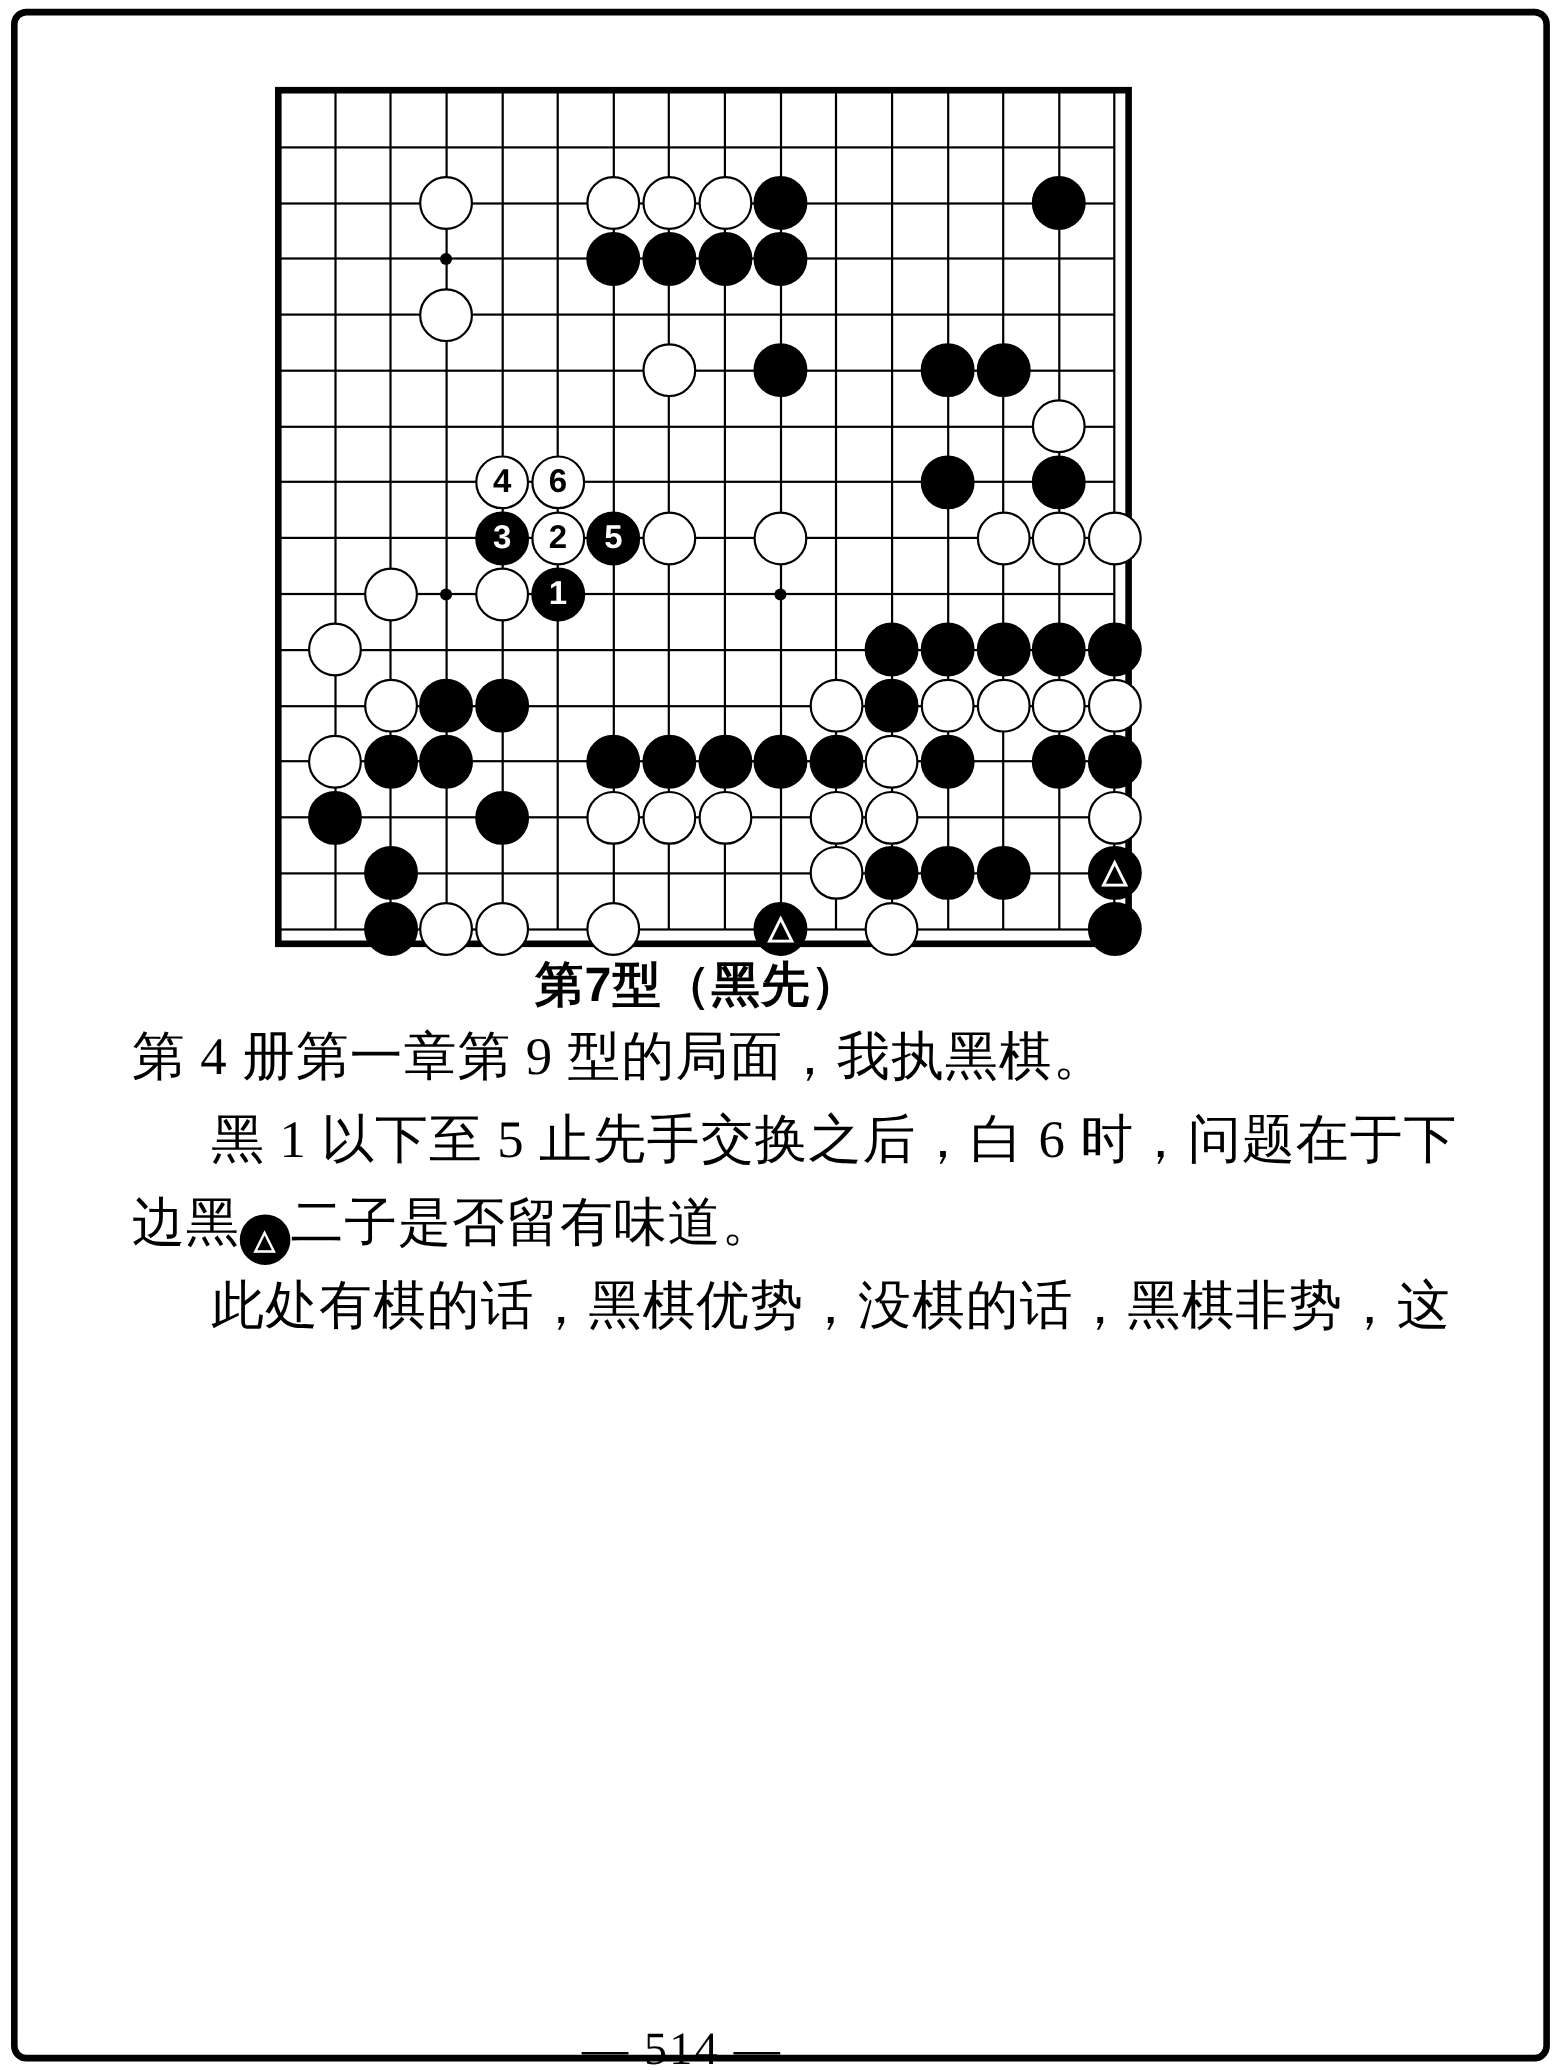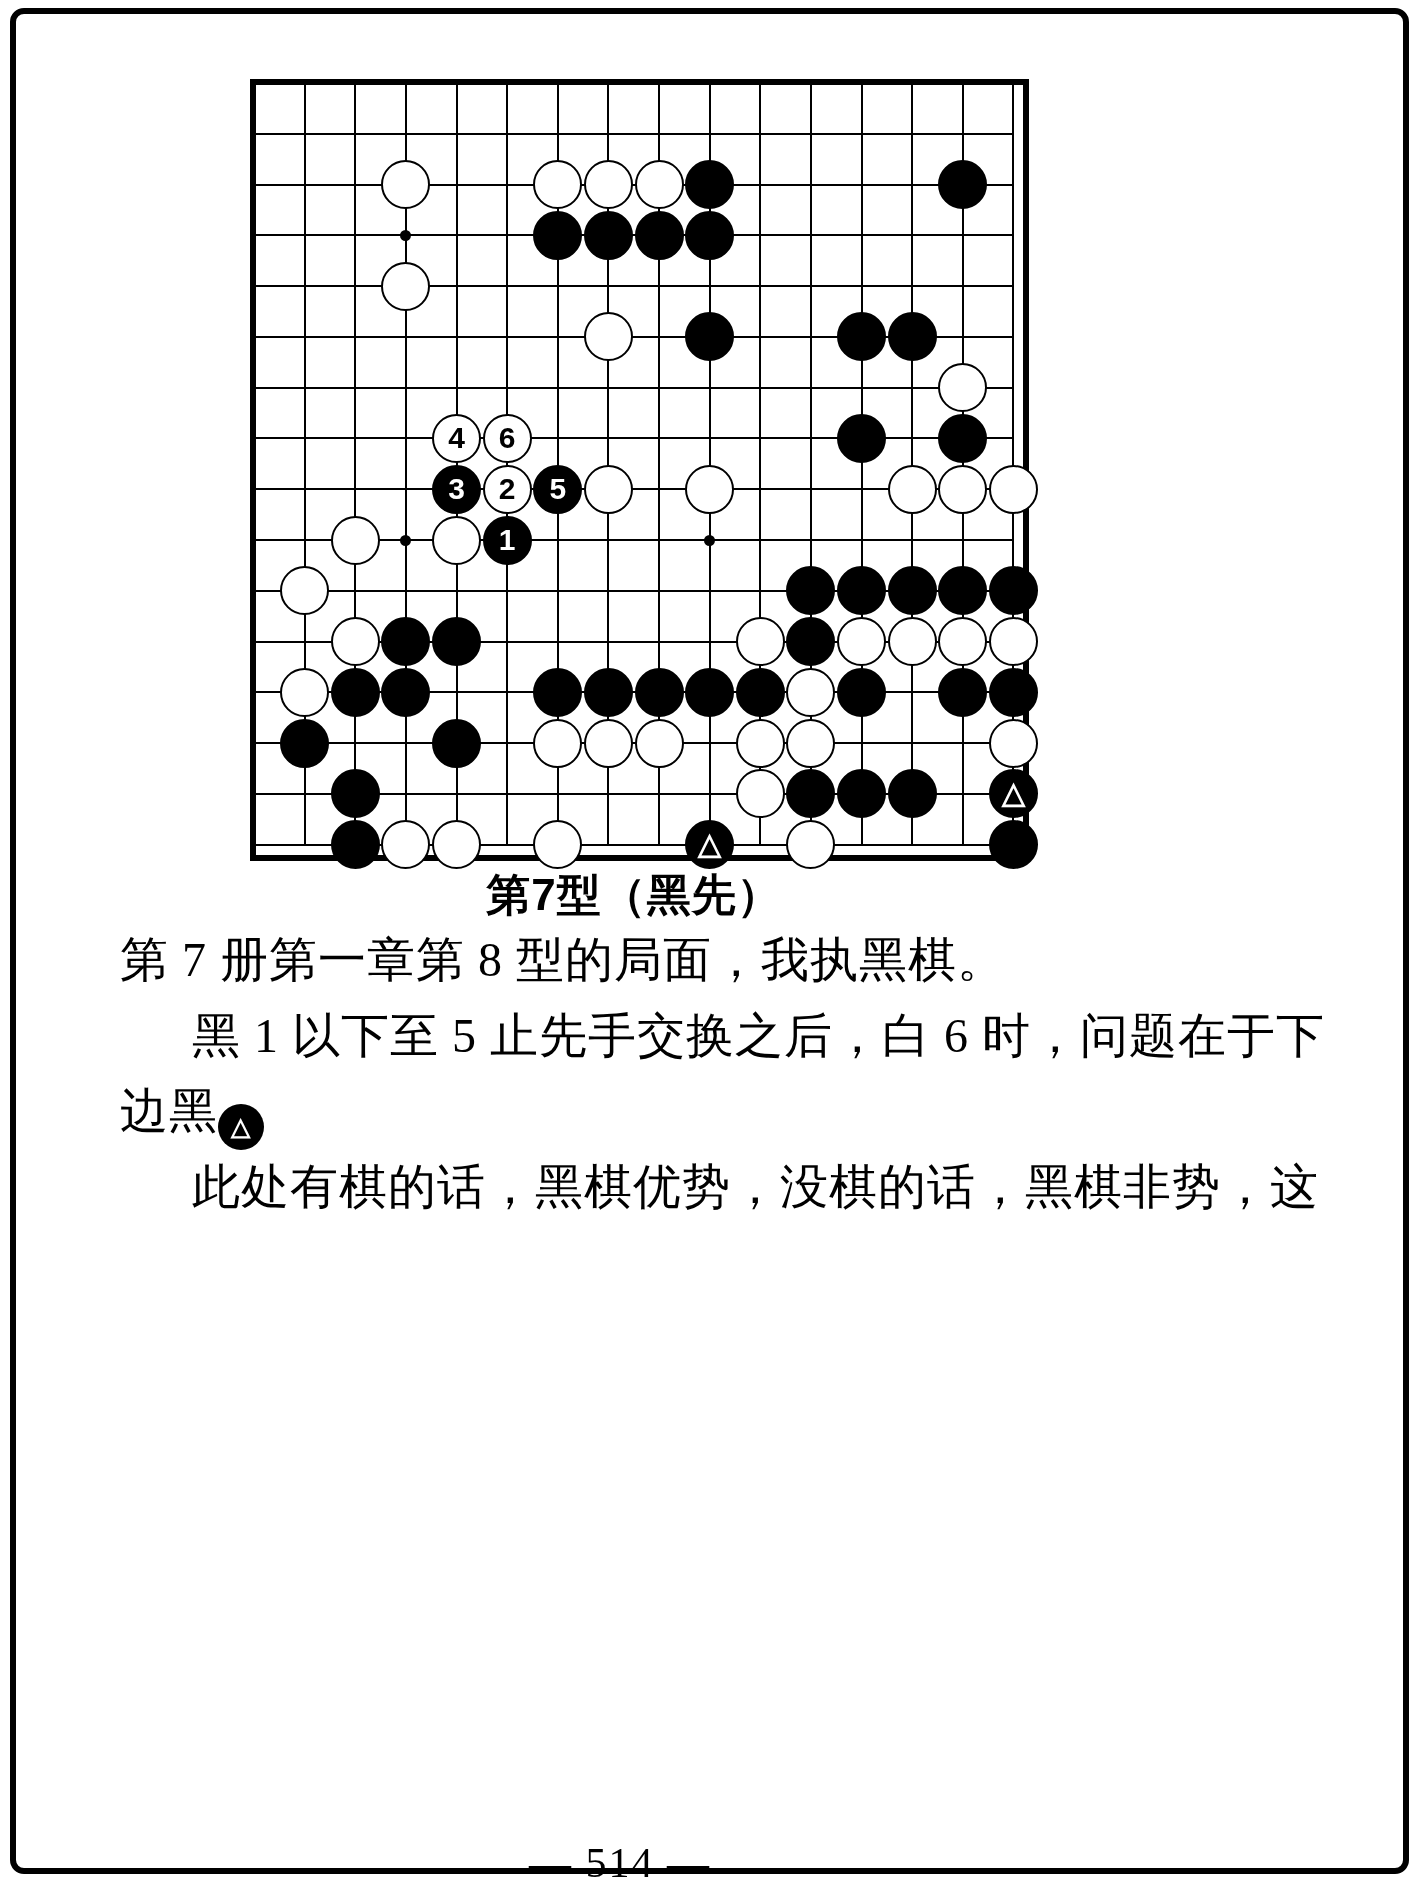--- a/index.html
+++ b/index.html
@@ -156,22 +156,22 @@
       <div class="stone black" style="left: 685.17px; top: 820.2px;">
         <span class="tri">△</span>
       </div>
       <div class="stone white" style="left: 786.43px; top: 820.2px;"></div>
       <div class="stone black" style="left: 988.95px; top: 820.2px;"></div>
     </div>
 
   <div class="title">第7型（黑先）</div>
 
   <div class="bodytext" id="bodytext">
-      <div class="bline">第 7 册第一章第 8 型的局面，我执黑棋。</div>
+      <div class="bline">第 4 册第一章第 9 型的局面，我执黑棋。</div>
       <div class="bline indent">黑 1 以下至 5 止先手交换之后，白 6 时，问题在于下</div>
       <div class="bline"><span>边黑</span><span class="inline-stone">
           <span>△</span>
-        </span></div>
+        </span><span>二子是否留有味道。</span></div>
       <div class="bline indent">此处有棋的话，黑棋优势，没棋的话，黑棋非势，这</div>
     </div>
 
   <div class="pagenum">— 514 —</div>
 </div>
 
 </body></html>

